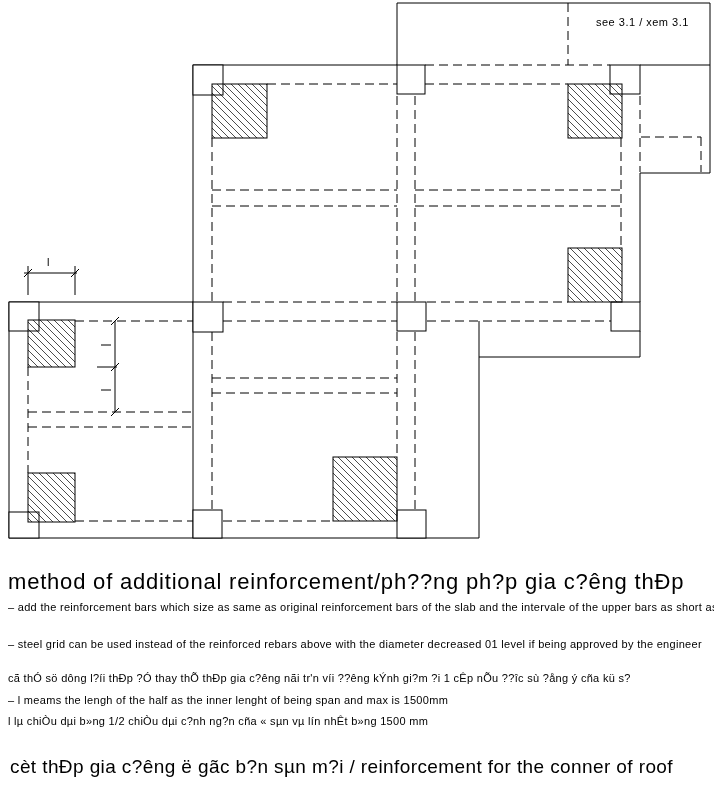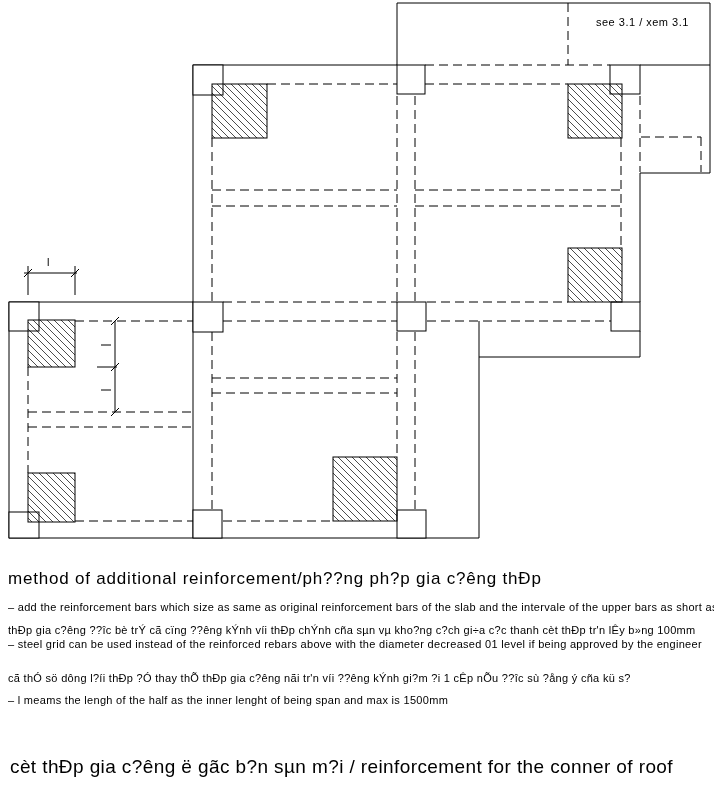--- a/index.html
+++ b/index.html
@@ -6,21 +6,21 @@
   body{width:714px;height:790px;position:relative;overflow:hidden;
        font-family:"Liberation Sans",sans-serif;color:#000;}
   .sheet{position:absolute;inset:0;background:#fff;}
   #plan{position:absolute;left:0;top:0;}
   .s{stroke:#000;stroke-width:1;fill:none;}
   .d{stroke:#000;stroke-width:1;fill:none;stroke-dasharray:9 5;}
   .col{fill:#fff;stroke:#000;stroke-width:1;}
   .hatch{fill:url(#hp);stroke:#000;stroke-width:1;}
   .tick{stroke:#000;stroke-width:1;}
   text{fill:#000;font-family:"Liberation Sans",sans-serif;}
-  .plan-title{position:absolute;left:8px;top:569px;font-size:17px;letter-spacing:0.8px;
+  .plan-title{position:absolute;left:8px;top:569px;font-size:22px;letter-spacing:0.8px;
        white-space:nowrap;}
   .note{position:absolute;left:8px;font-size:11px;letter-spacing:0.3px;white-space:nowrap;}
   .caption{position:absolute;left:10px;top:756px;font-size:19px;letter-spacing:0.4px;
        white-space:nowrap;}
 </style>
 </head>
 <body>
 
 <div class="sheet">
 
@@ -102,19 +102,19 @@
       <line x1="111" y1="416" x2="119" y2="408" class="tick"></line>
       <line x1="101" y1="345" x2="111" y2="345" class="s"></line>
       <line x1="101" y1="390" x2="111" y2="390" class="s"></line>
       <text x="47" y="266" font-size="11" letter-spacing="0.5">l</text>
       <text x="596" y="26" font-size="11" letter-spacing="0.5">see 3.1 / xem 3.1</text>
     </svg>
 
   <div class="plan-title">method of additional reinforcement/ph??ng ph?p gia c?êng thÐp</div>
 
   <div class="note" style="top:601px">– add the reinforcement bars which size as same as original reinforcement bars of the slab and the intervale of the upper bars as short as 100mm</div>
-  <div class="note" style="top:624px">thÐp gia c?êng ??îc bè trÝ cã cïng ??êng kÝnh víi thÐp chÝnh cña sµn vµ kho?ng c?ch gi÷a c?c thanh cèt thÐp tr'n lÊy b»ng 100mm</div>
   <div class="note" style="top:638px">– steel grid can be used instead of the reinforced rebars above with the diameter decreased 01 level if being approved by the engineer</div>
   <div class="note" style="top:672px">cã thÓ sö dông l?íi thÐp ?Ó thay thÕ thÐp gia c?êng nãi tr'n víi ??êng kÝnh gi?m ?i 1 cÊp nÕu ??îc sù ?ång ý cña kü s?</div>
   <div class="note" style="top:694px">– l meams the lengh of the half as the inner lenght of being span and max is 1500mm</div>
+  <div class="note" style="top:715px">l lµ chiÒu dµi b»ng 1/2 chiÒu dµi c?nh ng?n cña « sµn vµ lín nhÊt b»ng 1500 mm</div>
 
   <div class="caption">cèt thÐp gia c?êng ë gãc b?n sµn m?i / reinforcement for the conner of roof</div>
 </div>
 
 </body></html>

